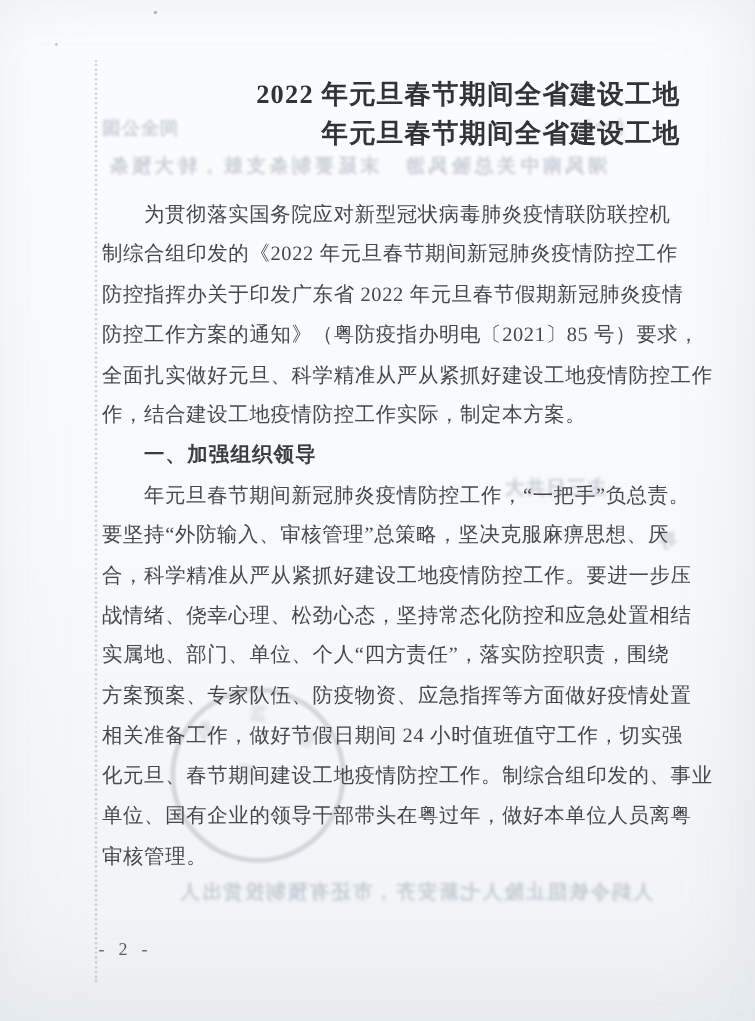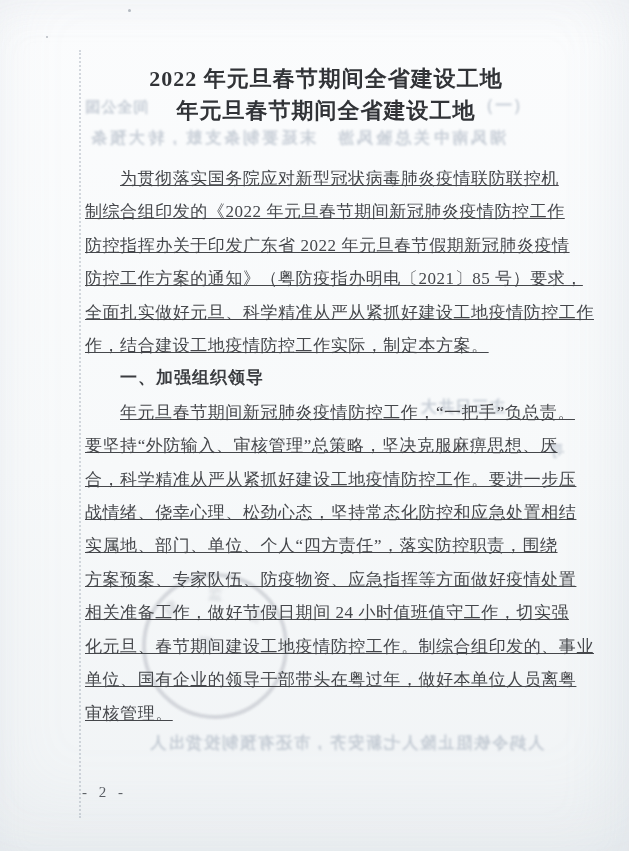--- a/index.html
+++ b/index.html
@@ -15,40 +15,40 @@
     font-family:"Liberation Serif","DejaVu Serif",serif;
   }
   
   .margin-line{
     position:absolute;left:79px;top:50px;height:768px;width:0;
     border-left:2px dotted rgba(148,158,170,0.38);
     filter:blur(0.4px);
   }
   .title-block{
     position:absolute;left:85px;top:63px;width:482px;
-    text-align:center;
+    text-align:right;
     color:#313337;
     font-weight:bold;
     font-size:22px;
     line-height:31.5px;
     letter-spacing:1px;
     filter:blur(0.25px);
   }
   .content{
     position:absolute;left:85px;top:162px;width:492px;
     color:#45474b;
     font-size:17px;
     line-height:33.4px;
     letter-spacing:0.55px;
     filter:blur(0.22px);
   }
-  .content .line{white-space:nowrap;text-decoration:underline;}
+  .content .line{white-space:nowrap;}
   .content .line.indent{padding-left:35px;}
   .section-heading{
-    font-family:Liberation Mono, monospace;
+    font-family:Liberation Sans, sans-serif;
     font-weight:bold;
     color:#3a3c40;
     padding-left:35px;
     letter-spacing:1px;
     white-space:nowrap;
   }
   .page-number{
     position:absolute;left:82px;top:784px;
     font-size:15px;color:#595d63;letter-spacing:4px;
     filter:blur(0.3px);

